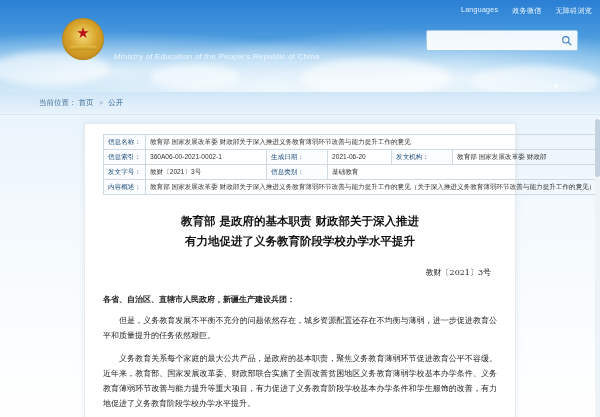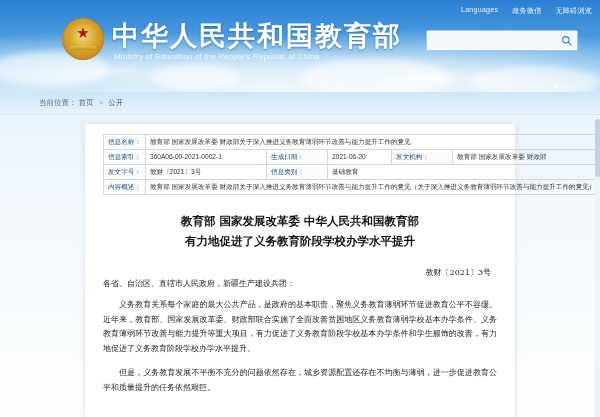--- a/index.html
+++ b/index.html
@@ -124,22 +124,23 @@
   .doc-title{
     text-align:center;margin-top:16px;
     font-family:"DejaVu Serif","Liberation Serif",serif;
     font-weight:bold;font-size:11.5px;color:#111;line-height:1.75;
   }
   .doc-number{
     text-align:right;margin-top:16px;margin-right:6px;
     font-size:8px;color:#222;font-family:"DejaVu Serif","Liberation Serif",serif;
   }
   .doc-salutation{
-    font-size:8px;color:#222;
-    font-family:"DejaVu Serif","Liberation Serif",serif;
+    margin-top:16px;font-size:8px;color:#222;
+    font-family:"DejaVu Serif","Liberation Serif",serif;
+    font-weight:bold;
   }
   .doc-para{
     margin-top:9px;font-size:8px;color:#222;line-height:1.85;text-align:justify;
     text-indent:16px;
     font-family:"DejaVu Serif","Liberation Serif",serif;
   }
 
   
   .scroll-track{
     position:absolute;right:0;top:0;width:5px;height:303px;background:#eef3f7;
@@ -165,21 +166,20 @@
       <span>无障碍浏览</span>
     </div>
 
     <div class="emblem">
       <div class="ring"></div>
       <div class="inner"></div>
       <div class="star"></div>
       <div class="bar"></div>
     </div>
 
-    <div class="title-cn">中华人民共和国教育部</div>
     <div class="title-en">Ministry of Education of the People's Republic of China</div>
 
     <div class="searchbox">
       <input type="text" placeholder="" style="">
       <span class="search-btn">
         <svg width="11" height="11" viewBox="0 0 16 16">
           <circle cx="7" cy="7" r="4.6" fill="none" stroke="#3a7fc1" stroke-width="1.6"></circle>
           <line x1="10.4" y1="10.4" x2="14.4" y2="14.4" stroke="#3a7fc1" stroke-width="1.8" stroke-linecap="round"></line>
         </svg>
       </span>
@@ -249,29 +249,29 @@
           <td class="val" colspan="3">基础教育</td>
         </tr>
         <tr>
           <td class="lbl">内容概述：</td>
           <td class="val" colspan="5">教育部 国家发展改革委 财政部关于深入推进义务教育薄弱环节改善与能力提升工作的意见（关于深入推进义务教育薄弱环节改善与能力提升工作的意见）</td>
         </tr>
       </tbody>
         </table>
 
       <div class="doc-title">
-        <div>教育部 国家发展改革委 中华人民共和国教育部</div>
+        <div>教育部 是政府的基本职责 财政部关于深入推进</div>
         <div>有力地促进了义务教育阶段学校办学水平提升</div>
       </div>
 
       <div class="doc-number">教财〔2021〕3号</div>
 
       <div class="doc-salutation">各省、自治区、直辖市人民政府，新疆生产建设兵团：</div>
 
+      <div class="doc-para">但是，义务教育发展不平衡不充分的问题依然存在，城乡资源配置还存在不均衡与薄弱，进一步促进教育公平和质量提升的任务依然艰巨。</div>
       <div class="doc-para">义务教育关系每个家庭的最大公共产品，是政府的基本职责，聚焦义务教育薄弱环节促进教育公平不容缓。近年来，教育部、国家发展改革委、财政部联合实施了全面改善贫困地区义务教育薄弱学校基本办学条件、义务教育薄弱环节改善与能力提升等重大项目，有力促进了义务教育阶段学校基本办学条件和学生服饰的改善，有力地促进了义务教育阶段学校办学水平提升。</div>
-      <div class="doc-para">但是，义务教育发展不平衡不充分的问题依然存在，城乡资源配置还存在不均衡与薄弱，进一步促进教育公平和质量提升的任务依然艰巨。</div>
     </div>
 
     <div class="scroll-track">
       <div class="scroll-thumb"></div>
     </div>
   </div>
 </div>
 
 </body></html>

